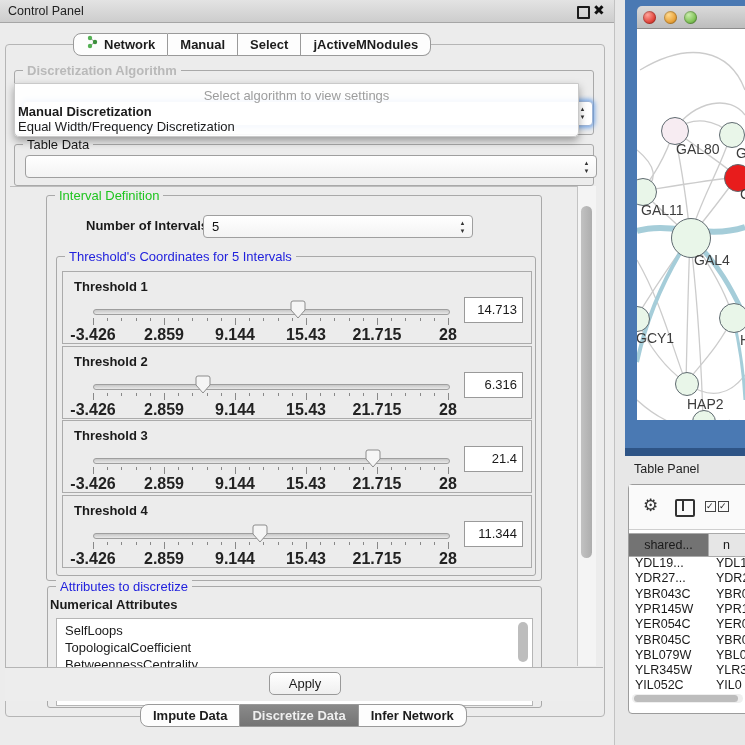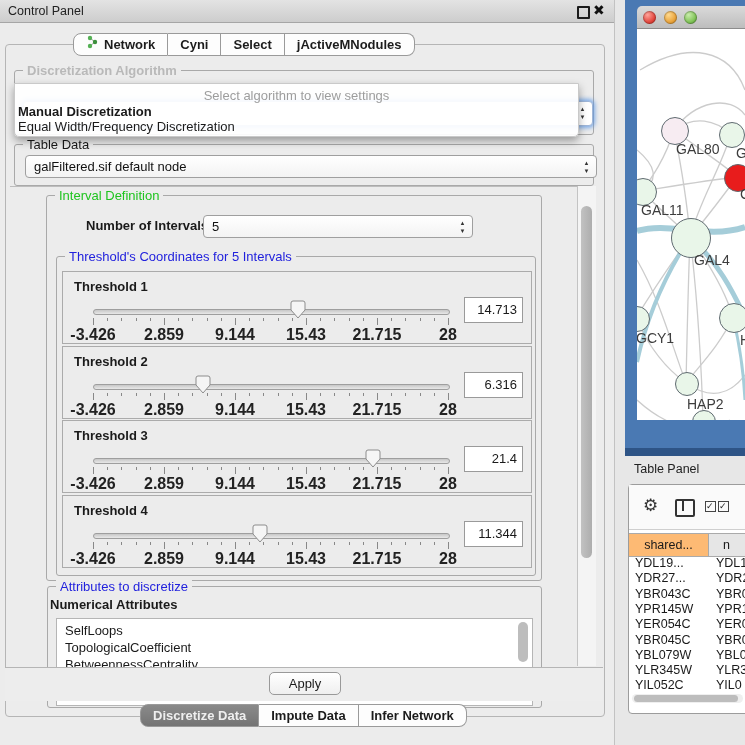--- a/index.html
+++ b/index.html
@@ -85,21 +85,21 @@
   
   #tp-title{left:634px;top:462px;font-size:12.5px;color:#222;}
   #tp-box{left:628px;top:484px;width:117px;height:228px;background:#fff;border:1px solid #9c9c9c;border-radius:4px 0 0 4px;}
   #tp-toolbar{left:0;top:0;width:117px;height:44px;border-bottom:1px solid #cfcfcf;background:#fafafa;}
   #gear-ic{left:14px;top:12px;font-size:17px;color:#333;line-height:17px;}
   #split-ic{left:46px;top:14px;width:16px;height:14px;border:2px solid #333;border-radius:2px;}
   #split-ic:before{content:"";position:absolute;left:5px;top:0;width:2px;height:10px;background:#333;}
   .cb{position:absolute;top:16px;width:9px;height:9px;border:1.4px solid #444;font-size:9px;line-height:9px;color:#222;}
   #tp-header{left:0;top:48px;width:117px;height:22px;background:#e6e6e6;border-top:1px solid #aaa;border-bottom:1px solid #aaa;display:flex;}
   .hcell{height:22px;line-height:22px;font-size:12.5px;text-align:center;border-right:1px solid #aaa;overflow:hidden;white-space:nowrap;}
-  #hc0{width:79px;background:#fdba74;}
+  #hc0{width:79px;background:#737373;}
   #hc1{flex:1;padding-left:14px;text-align:left;}
   .trow{position:absolute;left:0;width:117px;height:15.3px;display:flex;}
   .tcell{font-size:12.5px;line-height:15.3px;white-space:nowrap;overflow:hidden;}
   .tc0{width:76px;padding-left:6px;}
   .tc1{flex:1;padding-left:5px;}
   #hscroll{left:3px;top:209px;width:111px;height:9px;background:#efefef;border-radius:5px;}
   #hthumb{left:2px;top:1px;width:104px;height:7px;background:#bdbdbd;border-radius:4px;}
 </style>
 </head>
 <body>
@@ -115,41 +115,40 @@
       <div class="tab">
         <span><svg width="13" height="14" viewBox="0 0 13 14">
             <path d="M4 3 L9 7 L4 11" stroke="#9a9a9a" fill="none"></path>
             <circle cx="4" cy="3" r="2.2" fill="#54b054"></circle>
             <circle cx="4" cy="11" r="2.2" fill="#54b054"></circle>
             <circle cx="9" cy="7" r="2.2" fill="#3c8f3c"></circle>
           </svg></span>
         <span>Network</span>
       </div>
       <div class="tab">
-        <span>Cyni</span>
+        <span>Manual</span>
       </div>
       <div class="tab">
         <span>Select</span>
       </div>
       <div class="tab">
         <span>jActiveMNodules</span>
       </div>
     </div>
 
   <div class="abs group" id="algo-group">
     <span class="gtitle" id="algo-title">Discretization Algorithm</span>
     <div class="abs" id="algo-combo">
       <span class="stepper">▲<br>▼</span>
     </div>
   </div>
 
   <div class="abs group" id="td-group">
     <span class="gtitle">Table Data</span>
     <div class="abs combo" id="td-combo">
-      <span>galFiltered.sif default node</span>
       <span class="stepper">▲<br>▼</span>
     </div>
   </div>
 
   <div class="abs" id="algo-popup">
     <div class="abs" id="popup-ph">Select algorithm to view settings</div>
     <div class="abs">
         <div class="popup-item" style="top: 20px; font-weight: bold;">Manual Discretization</div>
         <div class="popup-item" style="top: 35px; font-weight: normal;">Equal Width/Frequency Discretization</div>
       </div>
@@ -359,25 +358,25 @@
     </div>
   </div>
   <div class="abs" id="vscroll">
     <div class="abs" id="vthumb"></div>
   </div>
 
   <div class="abs" id="apply-strip">
     <div class="abs" id="apply-btn">Apply</div>
   </div>
   <div class="abs" id="bottom-tabs">
+      <div class="tab">
+        <span>Impute Data</span>
+      </div>
       <div class="tab sel">
         <span>Discretize Data</span>
-      </div>
-      <div class="tab">
-        <span>Impute Data</span>
       </div>
       <div class="tab">
         <span>Infer Network</span>
       </div>
     </div>
 </div>
 
 <div class="abs" id="net-frame"></div>
 <div class="abs" id="net-frame-shade"></div>
 <div class="abs" id="net-titlebar">

